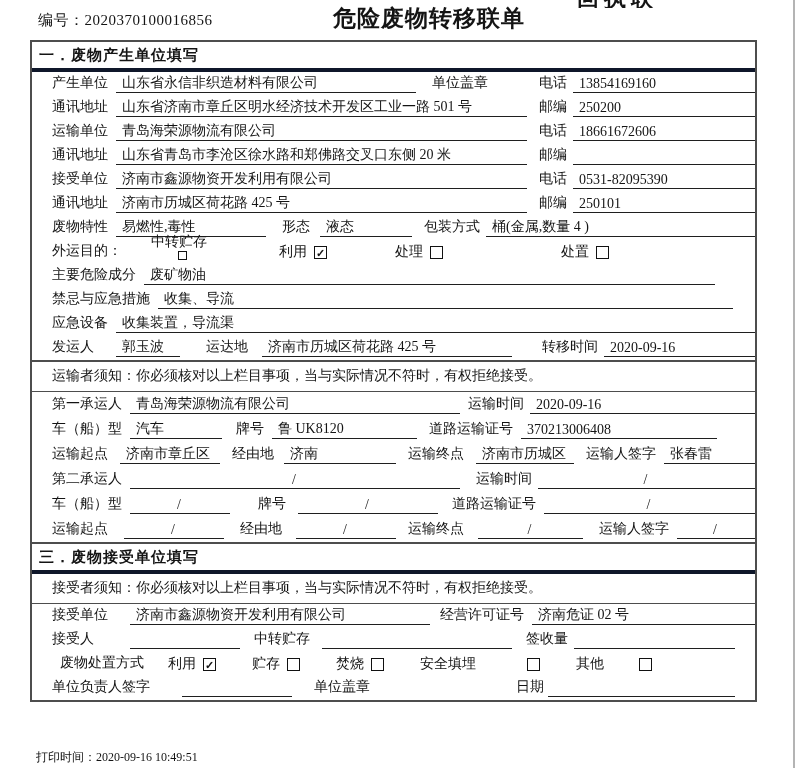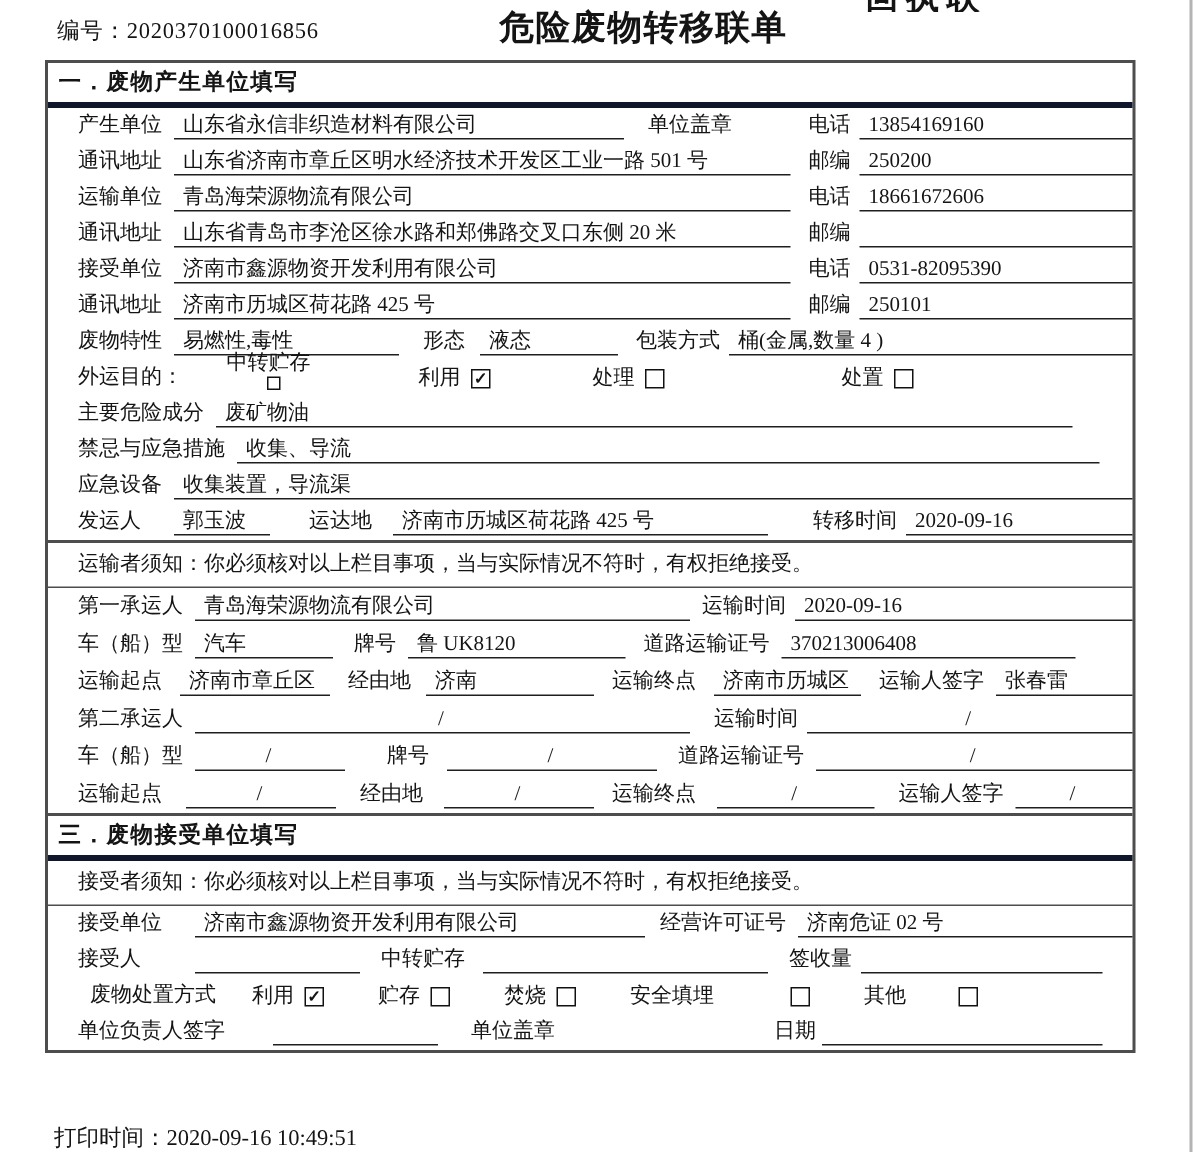--- a/index.html
+++ b/index.html
@@ -21,21 +21,21 @@
   .lab{white-space:nowrap;font-size:14px;margin-bottom:1px;flex:0 0 auto;}
   .fld{border-bottom:1px solid #1f1f1f;font-size:14px;white-space:nowrap;overflow:hidden;
        padding:0 2px 0 6px;min-height:17px;box-sizing:border-box;flex:0 0 auto;}
   .grow{flex:1 1 auto;}
   .push{margin-left:auto;}
   .ctr{text-align:center;padding-left:0;}
   .chk{display:inline-flex;align-items:center;white-space:nowrap;font-size:14px;flex:0 0 auto;}
   .box{display:inline-block;width:13px;height:13px;border:1px solid #111;margin-left:7px;
        font-size:11px;line-height:13px;text-align:center;font-weight:bold;box-sizing:border-box;}
   .box.small{width:9px;height:9px;margin-bottom:1px;}
-  .footer{position:absolute;left:36px;top:749px;font-size:15px;}
+  .footer{position:absolute;left:36px;top:749px;font-size:12px;}
   .edge{position:absolute;right:1px;top:0;width:2px;height:768px;background:#b4b4b4;}
 </style>
 </head>
 <body>
 
 <div class="doc-no"><span>编号：</span><span>2020370100016856</span></div>
 
 <h1 class="title">危险废物转移联单</h1>
 
 <div class="corner">

